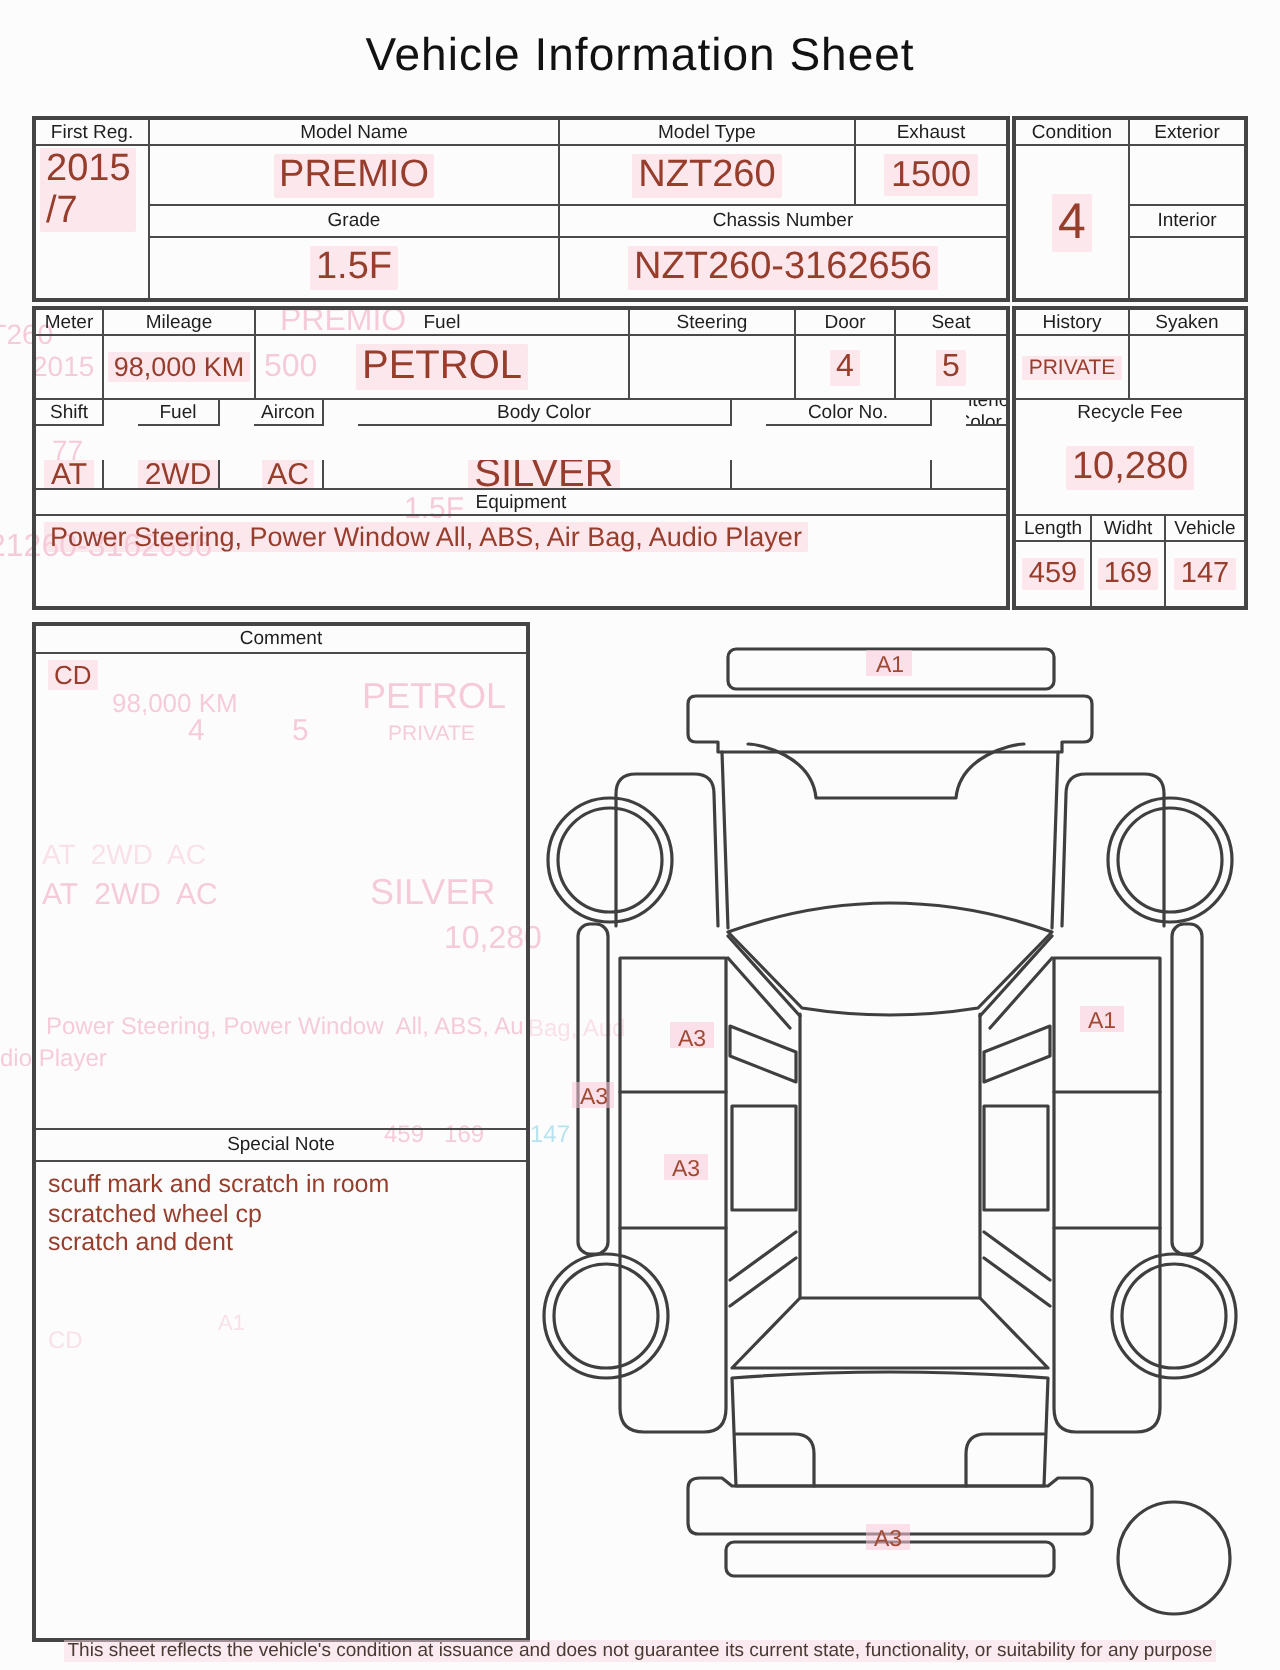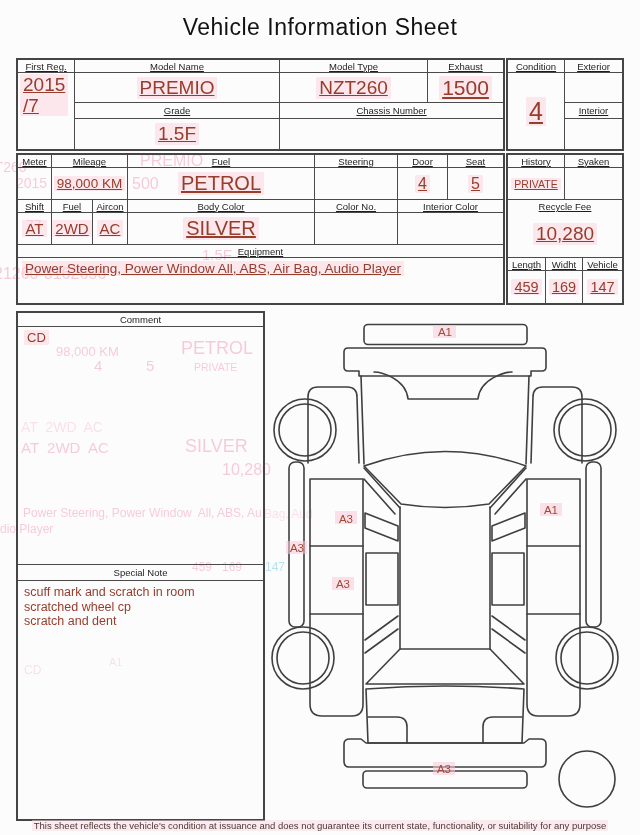--- a/index.html
+++ b/index.html
@@ -1,20 +1,20 @@
 <!DOCTYPE html>
 <html><head>
 <meta charset="utf-8">
 <style>
   html,body{margin:0;padding:0;background:#ffffff;}
   .page{position:relative;width:640px;height:835px;background:#fdfcfc;font-family:"Liberation Sans",sans-serif;overflow:hidden;}
   .title{position:absolute;top:14px;left:0;width:100%;text-align:center;font-size:23px;font-weight:500;color:#121212;letter-spacing:.5px;z-index:4;}
   .box{position:absolute;box-sizing:border-box;border:2px solid #454545;z-index:2;background:transparent;}
   .grid{display:grid;width:100%;height:100%;}
-  .c{box-sizing:border-box;display:flex;align-items:center;justify-content:center;overflow:hidden;position:relative;text-decoration:underline;}
+  .c{box-sizing:border-box;display:flex;align-items:center;justify-content:center;overflow:hidden;position:relative;}
   .hd{font-size:9.5px;color:#1e1e1e;}
   .vl{color:#963d2c;}
   .br{border-right:1px solid #4a4a4a;}
   .bb{border-bottom:1px solid #4a4a4a;}
   .hl{background:rgba(249,199,216,.40);padding:0 3px;border-radius:1px;white-space:pre-line;}
   .band{position:absolute;left:0;right:0;box-sizing:border-box;}
   .bt{border-top:1px solid #4a4a4a;}
   .alft{justify-content:flex-start;}
   .atop{align-items:flex-start;}
   
@@ -72,27 +72,30 @@
       <div class="c vl br atop alft" style="grid-area:2/1/5/2;font-size:19px;line-height:21px;padding:1px 0 0 2px;">
           <span class="hl">2015
 /7</span>
         </div>
       <div class="c vl br bb" style="grid-area:2/2/3/3;font-size:19px;">
           <span class="hl">PREMIO</span>
         </div>
       <div class="c vl br bb" style="grid-area:2/3/3/4;font-size:19px;">
           <span class="hl">NZT260</span>
         </div>
-      <div class="c vl bb" style="grid-area:2/4/3/5;font-size:21px;">
+      <div class="c vl bb" style="grid-area:2/4/3/5;font-size:18px;">
           <span class="hl">1500</span>
         </div>
       <div class="c hd br bb" style="grid-area:3/2/4/3;">Grade</div>
       <div class="c hd bb" style="grid-area:3/3/4/5;">Chassis Number</div>
       <div class="c vl br" style="grid-area:4/2/5/3;font-size:19px;">
           <span class="hl">1.5F</span>
+        </div>
+      <div class="c vl" style="grid-area:4/3/5/5;font-size:19px;">
+          <span class="hl">NZT260-3162656</span>
         </div>
     </div>
   </div>
 
   <div class="box" style="left:506px;top:58px;width:118px;height:93px;">
     <div class="grid" style="grid-template-columns:57px 1fr;grid-template-rows:13px 30px 16px 1fr;">
       <div class="c hd br bb" style="grid-area:1/1/2/2;">Condition</div>
       <div class="c hd bb" style="grid-area:1/2/2/3;">Exterior</div>
       <div class="c vl br" style="grid-area:2/1/5/2;font-size:25px;">
           <span class="hl">4</span>
@@ -122,21 +125,21 @@
         <div class="c vl br"></div>
         <div class="c vl br" style="font-size:16px;">
             <span class="hl">4</span>
           </div>
         <div class="c vl" style="font-size:16px;">
             <span class="hl">5</span>
           </div>
       </div>
     </div>
     <div class="band bt" style="top:44px;height:45px;">
-      <div class="grid" style="grid-template-columns:34px 41px 35px 187px 83px 1fr;grid-template-rows:13px 1fr;">
+      <div class="grid" style="grid-template-columns:34px 41px 35px 187px 83px 1fr;grid-template-rows:13px 1fr;gap:17px;">
         <div class="c hd br bb">Shift</div>
         <div class="c hd br bb">Fuel</div>
         <div class="c hd br bb">Aircon</div>
         <div class="c hd br bb">Body Color</div>
         <div class="c hd br bb">Color No.</div>
         <div class="c hd bb">Interior Color</div>
         <div class="c vl br" style="font-size:15px;">
             <span class="hl">AT</span>
           </div>
         <div class="c vl br" style="font-size:15px;">

